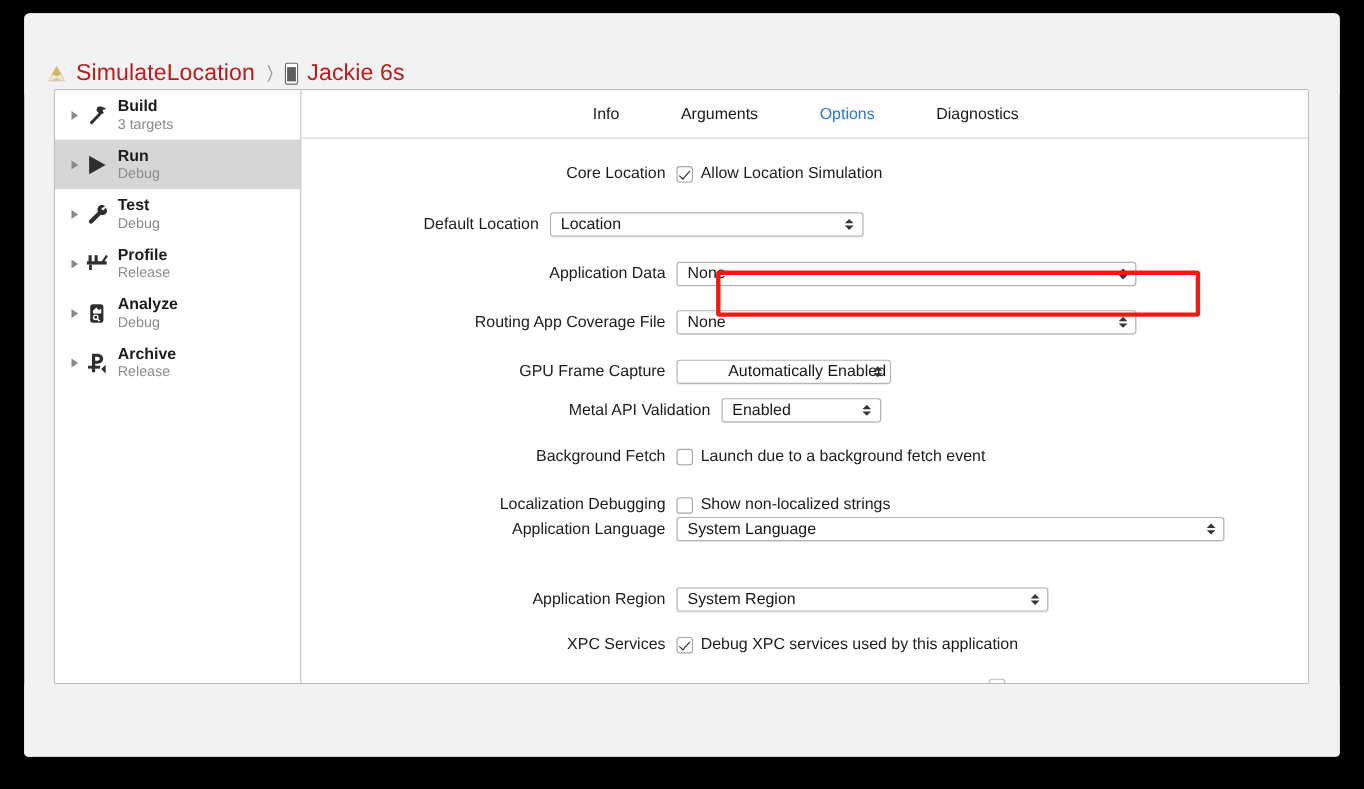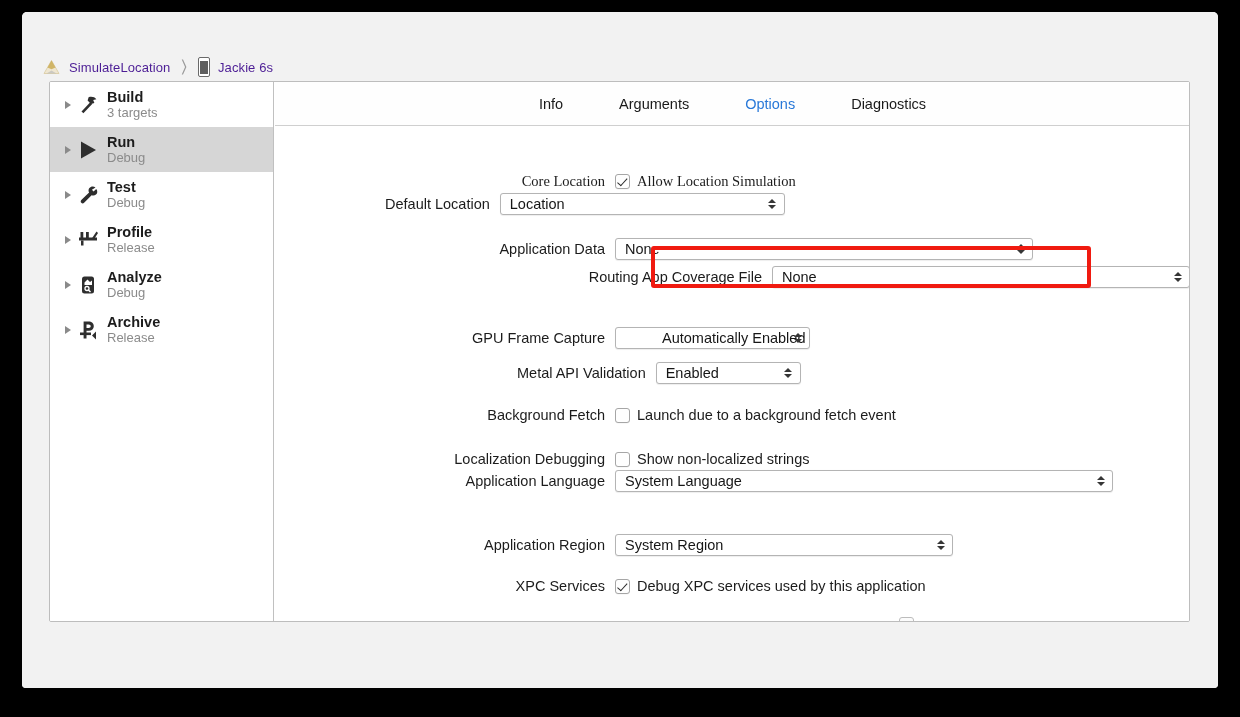--- a/index.html
+++ b/index.html
@@ -27,21 +27,21 @@
     width: 100%; height: 74px;
     background: #f2f2f2;
   }
   #breadcrumb {
     position: absolute; left: 20px; top: 44px;
     display: flex; align-items: center; gap: 7px;
     height: 22px;
   }
   .crumb { display: flex; align-items: center; gap: 8px; }
   .crumb-label {
-    font-size: 13px; color: #4c1d95; letter-spacing: 0.1px;
+    font-size: 21px; color: #b91c1c; letter-spacing: 0.1px;
   }
   .crumb-sep {
     font-size: 17px; color: #9a9a9a; margin: 0 4px; font-weight: 300;
   }
   
   .xcode-icon { width: 19px; height: 19px; position: relative; opacity: .95; }
   
   .device-icon { width: 12px; height: 20px; position: relative; }
   .device-icon .body {
     position: absolute; inset: 0;
@@ -360,21 +360,21 @@
 
       <div id="tabbar">
         <span class="tab">Info</span>
         <span class="tab">Arguments</span>
         <span class="tab active">Options</span>
         <span class="tab">Diagnostics</span>
       </div>
 
       <div id="form">
 
-        <div class="row" style="top:47px; width:100%;font-family:Liberation Serif, serif;">
+        <div class="row" style="top:24px; width:100%;">
           <span class="lbl">Core Location</span>
           <span class="cb checked"></span>
           <span class="cb-label">Allow Location Simulation</span>
         </div>
 
         <div class="row" style="top:67px; left:110px;">
           <span class="sublbl">Default Location</span>
           <span class="popup" style="width:285px;">
             <span>Location</span>
             <span class="chev">
@@ -388,21 +388,21 @@
           <span class="lbl">Application Data</span>
           <span class="popup" style="width:418px;">
             <span>None</span>
             <span class="chev">
                 <i class="up"></i>
                 <i class="down"></i>
               </span>
           </span>
         </div>
 
-        <div class="row" style="top:140px; width:100%;justify-content:flex-end;">
+        <div class="row" style="top:156px; width:100%;">
           <span class="lbl">Routing App Coverage File</span>
           <span class="popup" style="width:418px;">
             <span>None</span>
             <span class="chev">
                 <i class="up"></i>
                 <i class="down"></i>
               </span>
           </span>
         </div>
 

